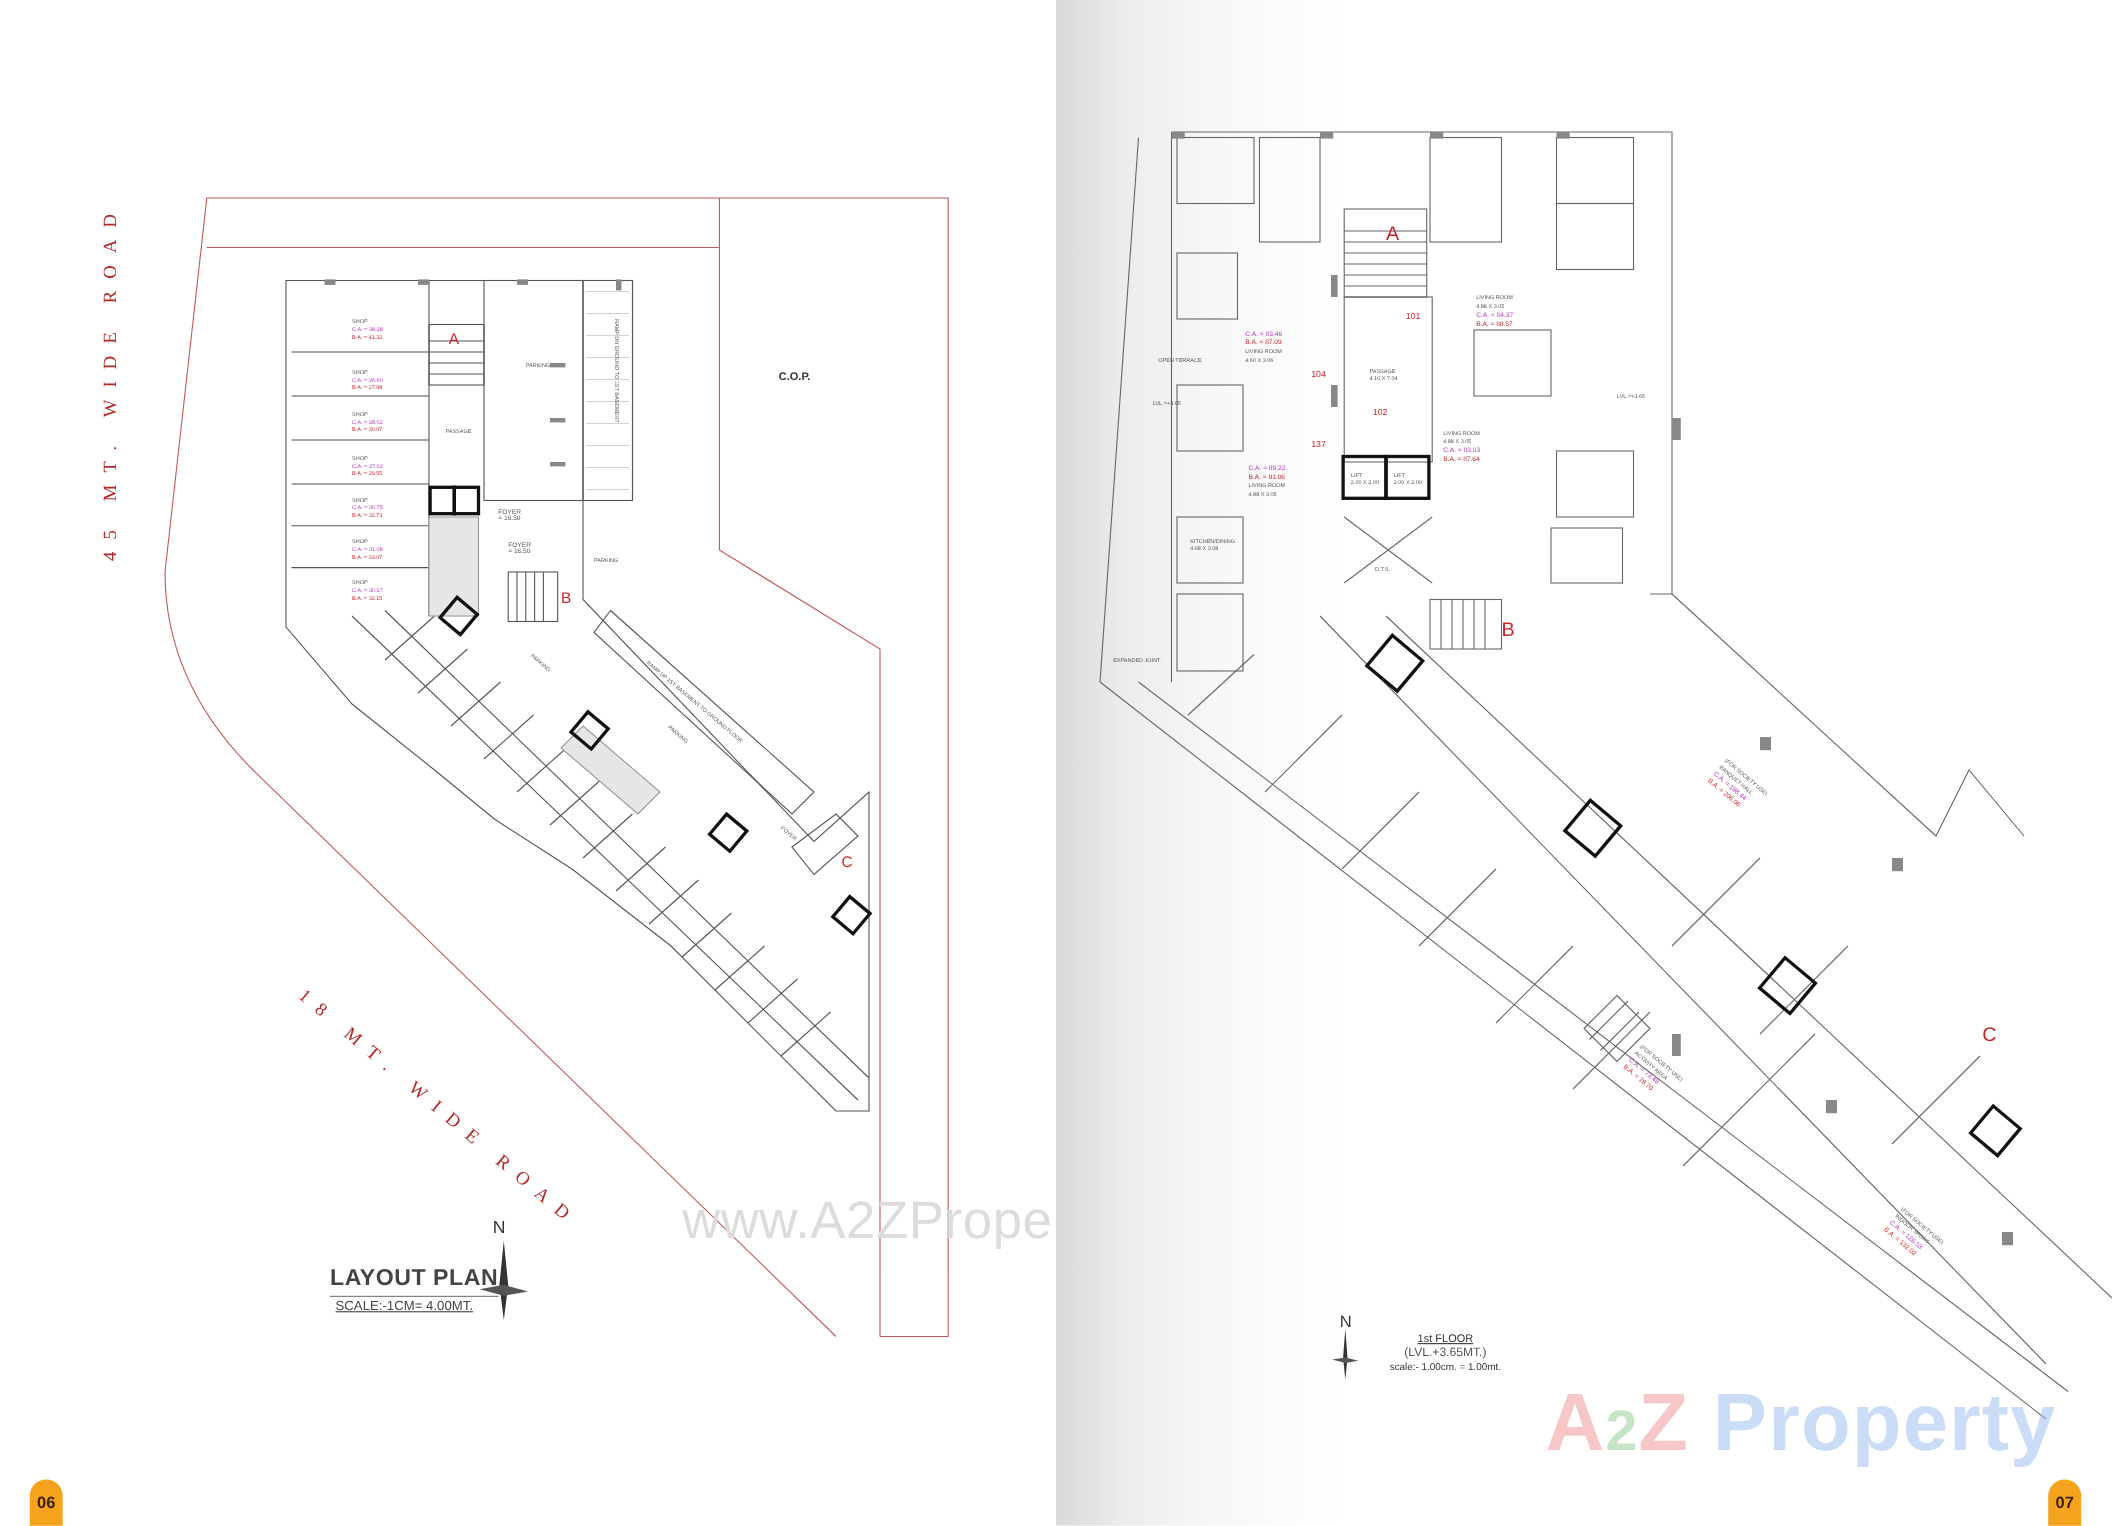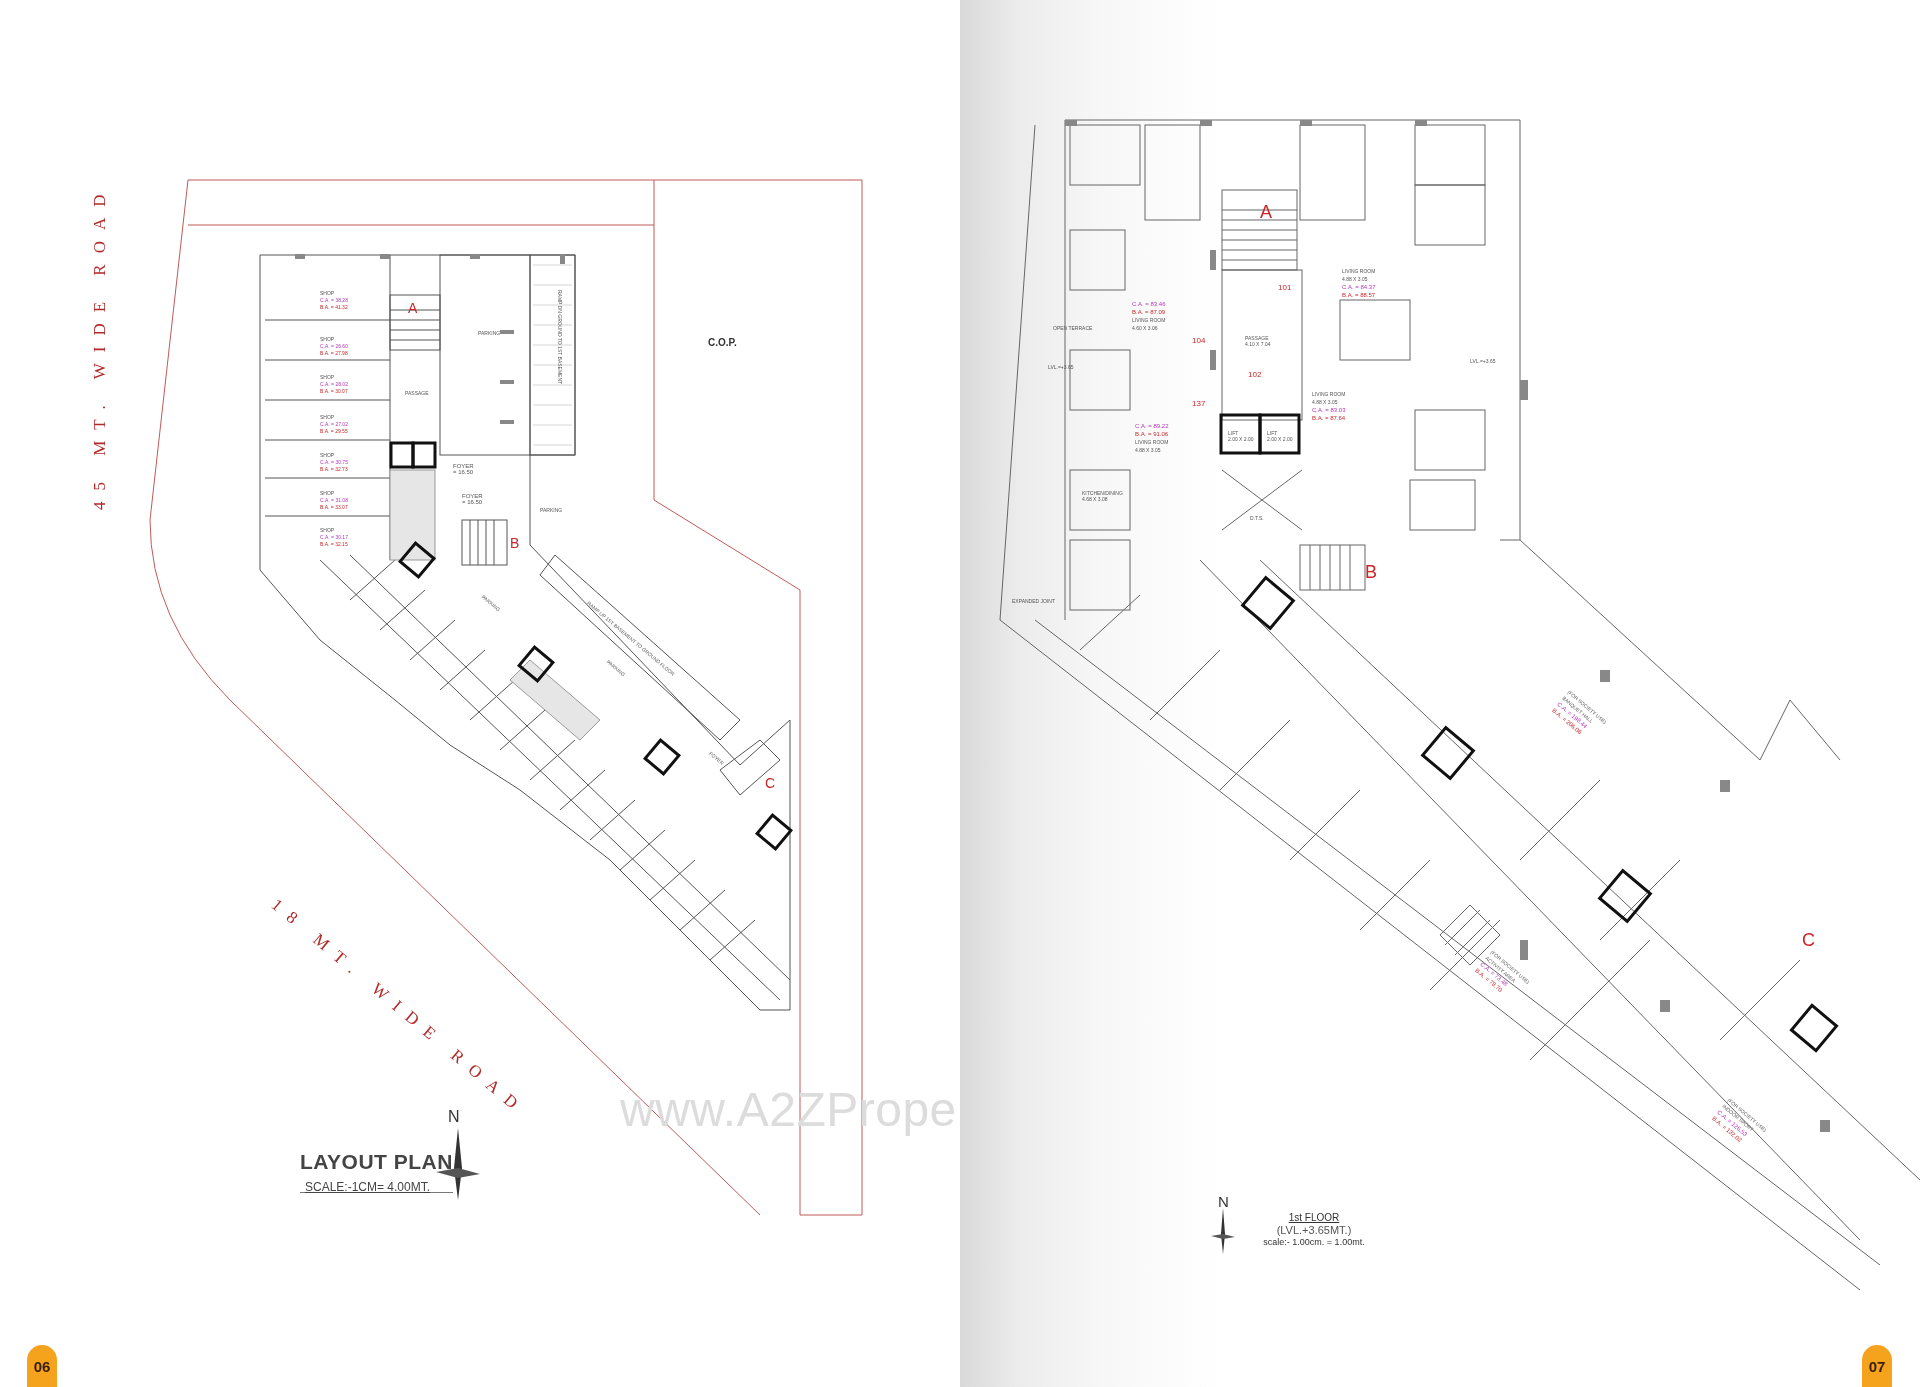--- a/index.html
+++ b/index.html
@@ -4,21 +4,21 @@
 <style>
   html,body{margin:0;padding:0;}
   body{width:1920px;height:1387px;position:relative;overflow:hidden;background:#fff;font-family:"Liberation Sans",sans-serif;}
   .page{position:absolute;top:0;height:1387px;}
   #page-left{left:0;width:960px;background:#fff;}
   #page-right{left:960px;width:960px;background:linear-gradient(to right,#d9d9d9 0px,#ececec 60px,#f7f7f7 140px,#ffffff 260px,#ffffff 100%);}
   svg.plan{position:absolute;left:0;top:0;}
   .txt{position:absolute;white-space:nowrap;}
   .road{color:#b22a2a;font-family:"Liberation Serif",serif;font-size:17px;letter-spacing:11px;}
   .tag-num{position:absolute;width:30px;height:44px;background:#f5a21d;border-radius:15px 15px 0 0;color:#3a1e05;font-weight:bold;font-size:15px;text-align:center;line-height:44px;font-family:"Liberation Sans",sans-serif;}
-  .title-big{font-size:21px;font-weight:bold;color:#444;letter-spacing:0.5px;border-bottom:1px solid #777;padding-bottom:18px;}
+  .title-big{font-size:21px;font-weight:bold;color:#444;letter-spacing:0.5px;border-bottom:1px solid #777;padding-bottom:4px;}
   .title-small{font-size:12px;color:#444;text-decoration:underline;}
   .wm1{font-size:48px;color:#dcdcdc;letter-spacing:0.5px;}
   .wm2{font-size:74px;font-weight:bold;letter-spacing:1px;}
   .lbl{font-size:5px;color:#555;}
   .core{font-size:18px;color:#c8262a;}
   .cop{font-size:10px;font-weight:bold;color:#333;}
   .mag{color:#b237b8;font-size:6px;}
   .red{color:#c8262a;font-size:6px;}
   .flr{font-size:10px;color:#333;text-align:center;line-height:12px;margin-left:11px;}
 </style>
@@ -347,15 +347,19 @@
   <svg style="position:absolute;left:251px;top:1208px;" width="24" height="46" viewBox="0 0 24 46">
     <polygon points="12,0 14,26 12,46 10,26" fill="#333"></polygon>
     <polygon points="0,28 12,26 24,29 12,31" fill="#555"></polygon>
   </svg>
   <div class="txt flr" style="left:288px;top:1212px;width:110px;">
     <div style="text-decoration:underline;">1st FLOOR</div>
     <div style="font-size:11px;color:#555;">(LVL.+3.65MT.)</div>
     <div style="font-size:9px;">scale:- 1.00cm. = 1.00mt.</div>
   </div>
 
+  <div class="txt wm2" style="left:445px;top:1250px;opacity:0.55;">
+    <span style="color:#f19b9b;">A</span><span style="color:#9ccf9a;font-size:52px;">2</span><span style="color:#f19b9b;">Z</span>
+    <span style="color:#9fc0f0;">Property</span>
+  </div>
 
   <div class="tag-num" style="left:902px;top:1345px;">07</div>
 </div>
 
 </body></html>

